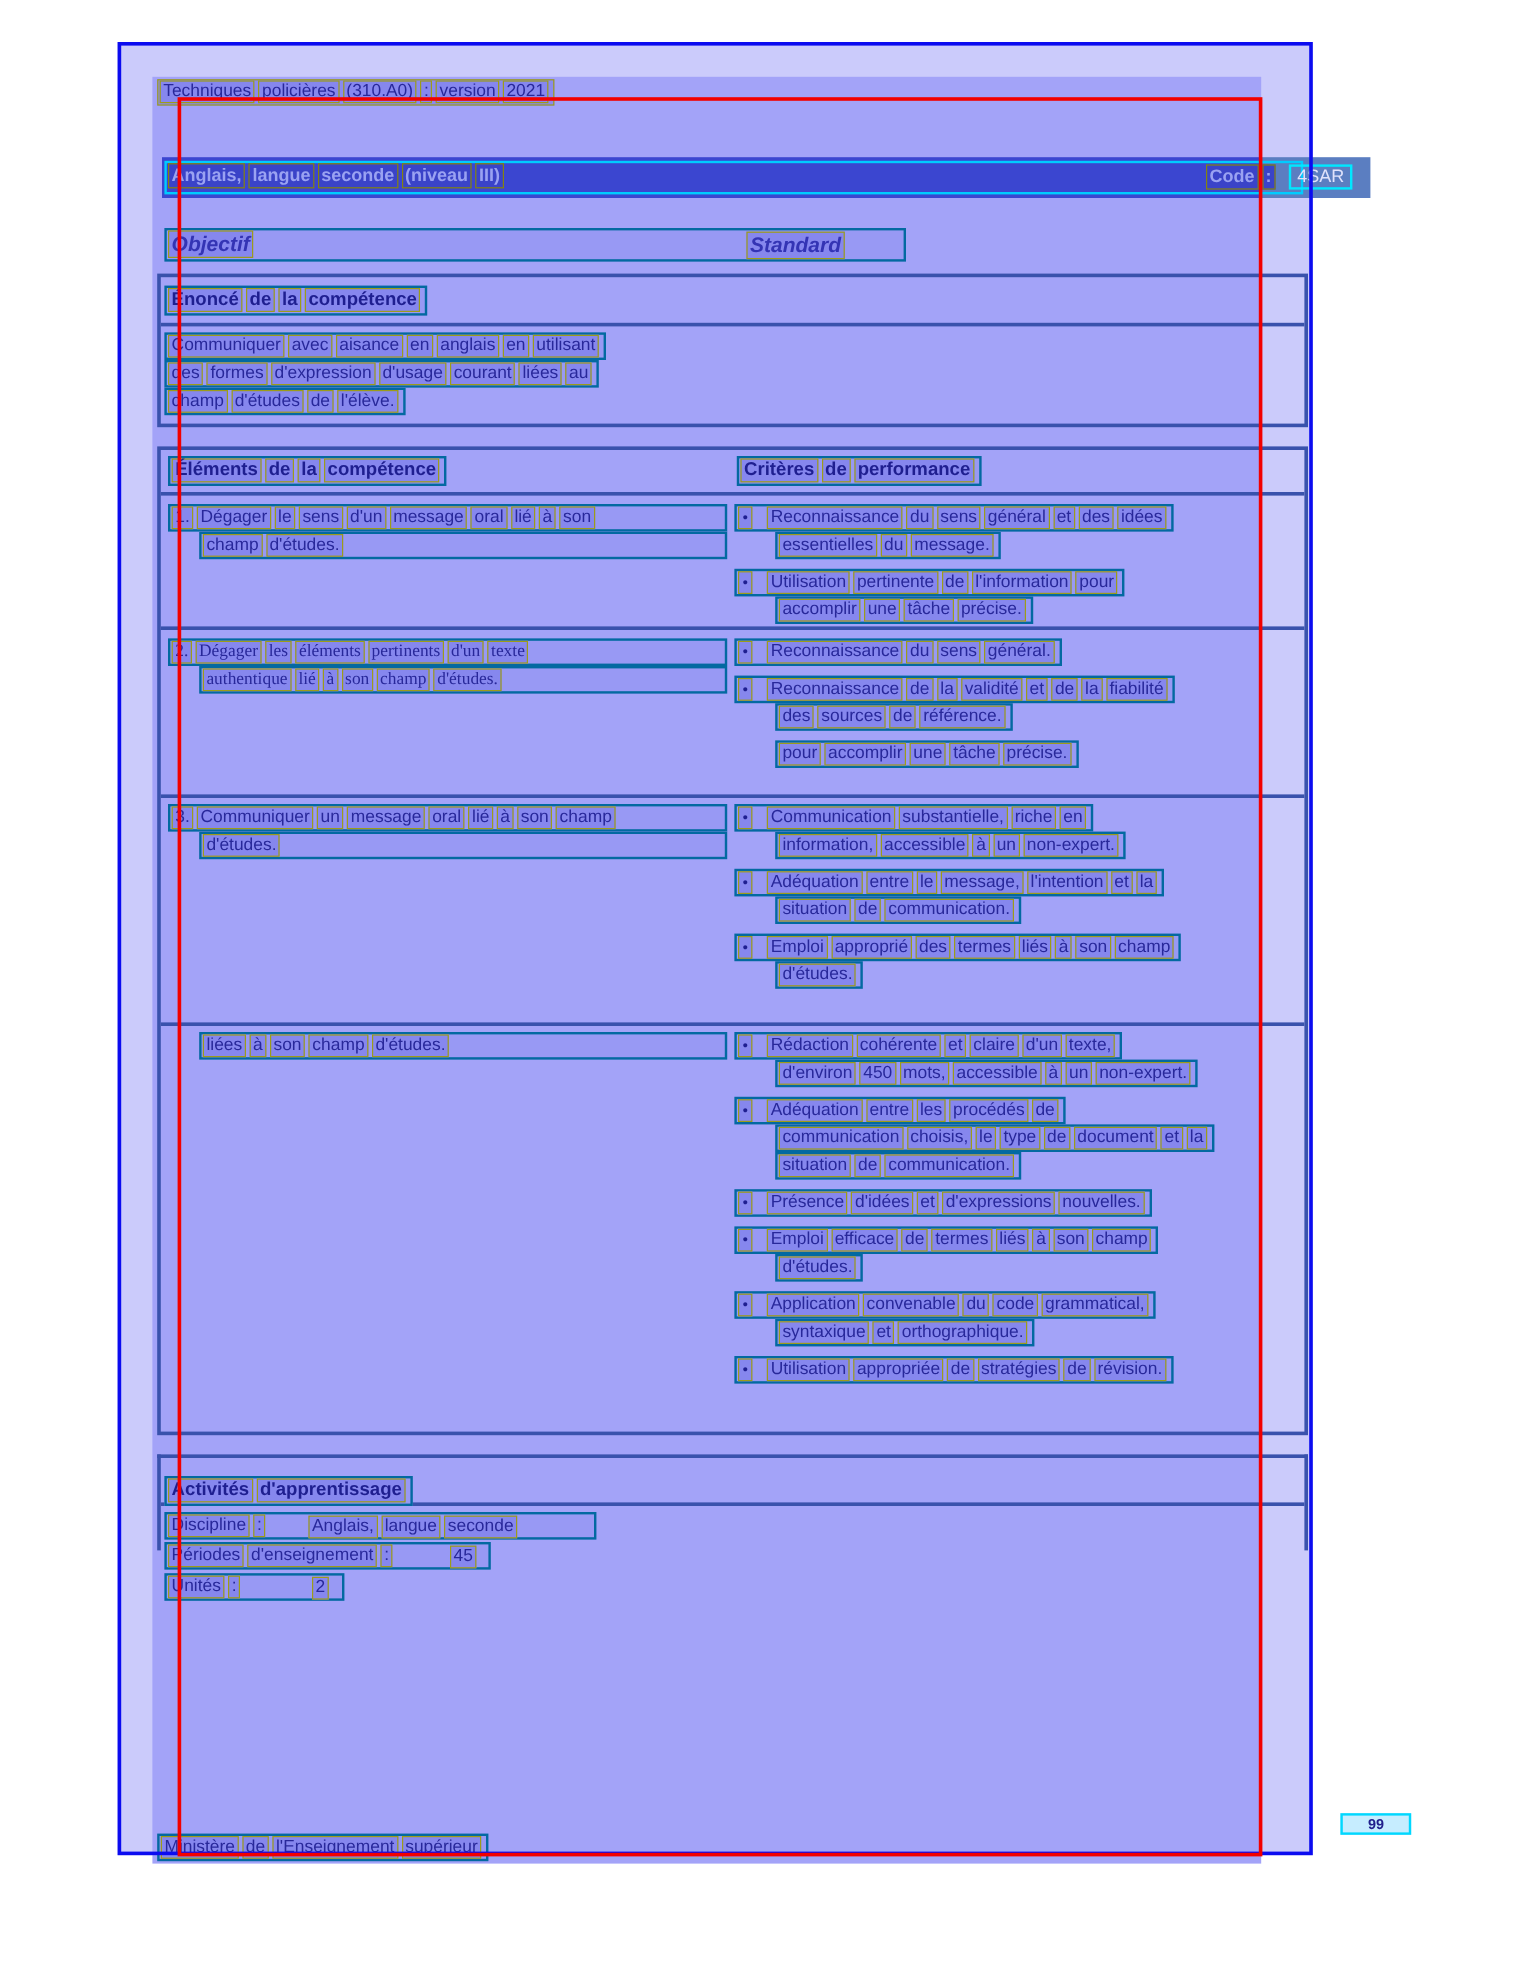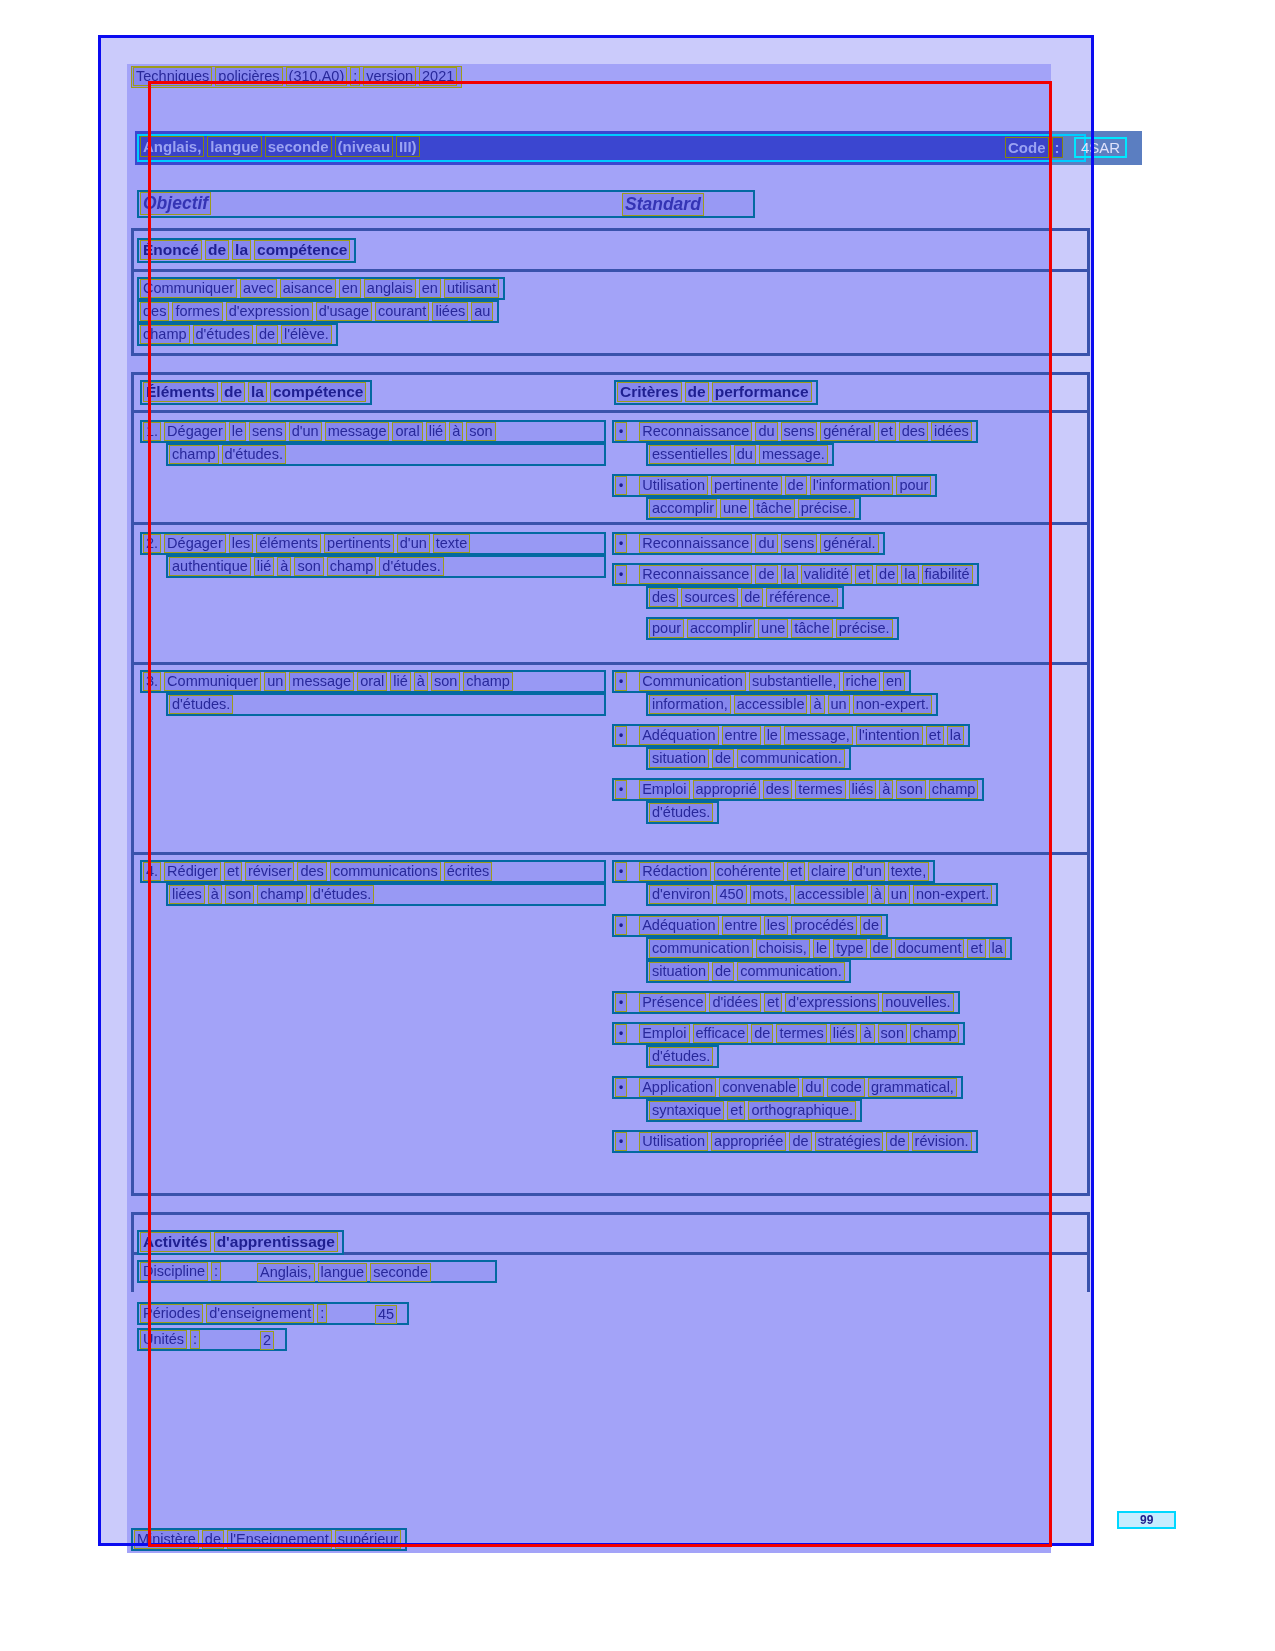--- a/index.html
+++ b/index.html
@@ -120,21 +120,21 @@
       <div class="bullet-item">
         <div class="line"><span class="w bullet">•</span><span class="words"><span class="w">Reconnaissance</span><span class="w">du</span><span class="w">sens</span><span class="w">général</span><span class="w">et</span><span class="w">des</span><span class="w">idées</span></span></div>
         <div class="line cont2"><span class="words"><span class="w">essentielles</span><span class="w">du</span><span class="w">message.</span></span></div>
       </div>
       <div class="bullet-item">
         <div class="line"><span class="w bullet">•</span><span class="words"><span class="w">Utilisation</span><span class="w">pertinente</span><span class="w">de</span><span class="w">l'information</span><span class="w">pour</span></span></div>
         <div class="line cont2"><span class="words"><span class="w">accomplir</span><span class="w">une</span><span class="w">tâche</span><span class="w">précise.</span></span></div>
       </div>
     </div>
 
-    <div class="cell" style="left:140px;top:532px;width:466px;">
+    <div class="cell" style="left:140px;top:532px;width:466px;font-family:Liberation Serif, serif;">
       <div class="line full"><span class="words"><span class="w">2.</span><span class="w">Dégager</span><span class="w">les</span><span class="w">éléments</span><span class="w">pertinents</span><span class="w">d'un</span><span class="w">texte</span></span></div>
       <div class="line cont"><span class="words"><span class="w">authentique</span><span class="w">lié</span><span class="w">à</span><span class="w">son</span><span class="w">champ</span><span class="w">d'études.</span></span></div>
     </div>
     <div class="cell" style="left:612px;top:532px;width:446px;">
       <div class="bullet-item">
         <div class="line"><span class="w bullet">•</span><span class="words"><span class="w">Reconnaissance</span><span class="w">du</span><span class="w">sens</span><span class="w">général.</span></span></div>
       </div>
       <div class="bullet-item">
         <div class="line"><span class="w bullet">•</span><span class="words"><span class="w">Reconnaissance</span><span class="w">de</span><span class="w">la</span><span class="w">validité</span><span class="w">et</span><span class="w">de</span><span class="w">la</span><span class="w">fiabilité</span></span></div>
         <div class="line cont2"><span class="words"><span class="w">des</span><span class="w">sources</span><span class="w">de</span><span class="w">référence.</span></span></div>
@@ -157,21 +157,20 @@
         <div class="line"><span class="w bullet">•</span><span class="words"><span class="w">Adéquation</span><span class="w">entre</span><span class="w">le</span><span class="w">message,</span><span class="w">l'intention</span><span class="w">et</span><span class="w">la</span></span></div>
         <div class="line cont2"><span class="words"><span class="w">situation</span><span class="w">de</span><span class="w">communication.</span></span></div>
       </div>
       <div class="bullet-item">
         <div class="line"><span class="w bullet">•</span><span class="words"><span class="w">Emploi</span><span class="w">approprié</span><span class="w">des</span><span class="w">termes</span><span class="w">liés</span><span class="w">à</span><span class="w">son</span><span class="w">champ</span></span></div>
         <div class="line cont2"><span class="words"><span class="w">d'études.</span></span></div>
       </div>
     </div>
 
     <div class="cell" style="left:140px;top:860px;width:466px;">
-      <div class="line full"><span class="words"><span class="w">4.</span><span class="w">Rédiger</span><span class="w">et</span><span class="w">réviser</span><span class="w">des</span><span class="w">communications</span><span class="w">écrites</span></span></div>
       <div class="line cont"><span class="words"><span class="w">liées</span><span class="w">à</span><span class="w">son</span><span class="w">champ</span><span class="w">d'études.</span></span></div>
     </div>
     <div class="cell" style="left:612px;top:860px;width:446px;">
       <div class="bullet-item">
         <div class="line"><span class="w bullet">•</span><span class="words"><span class="w">Rédaction</span><span class="w">cohérente</span><span class="w">et</span><span class="w">claire</span><span class="w">d'un</span><span class="w">texte,</span></span></div>
         <div class="line cont2"><span class="words"><span class="w">d'environ</span><span class="w">450</span><span class="w">mots,</span><span class="w">accessible</span><span class="w">à</span><span class="w">un</span><span class="w">non-expert.</span></span></div>
       </div>
       <div class="bullet-item">
         <div class="line"><span class="w bullet">•</span><span class="words"><span class="w">Adéquation</span><span class="w">entre</span><span class="w">les</span><span class="w">procédés</span><span class="w">de</span></span></div>
         <div class="line cont2"><span class="words"><span class="w">communication</span><span class="w">choisis,</span><span class="w">le</span><span class="w">type</span><span class="w">de</span><span class="w">document</span><span class="w">et</span><span class="w">la</span></span></div>
@@ -192,21 +191,21 @@
         <div class="line"><span class="w bullet">•</span><span class="words"><span class="w">Utilisation</span><span class="w">appropriée</span><span class="w">de</span><span class="w">stratégies</span><span class="w">de</span><span class="w">révision.</span></span></div>
       </div>
     </div>
 
     <div class="cell bold" style="left:137px;top:1230px;">
       <div class="line hline">
         <span class="words"><span class="w">Activités</span><span class="w">d'apprentissage</span></span>
       </div>
     </div>
     <div class="cell" style="left:137px;top:1260px;">
-      <div class="line" style="width:360px;margin-bottom:19px;">
+      <div class="line" style="width:360px;margin-bottom:2px;">
         <span class="words"><span class="w">Discipline</span><span class="w">:</span></span>
         <span class="words value" style="left:118px;"><span class="w">Anglais,</span><span class="w">langue</span><span class="w">seconde</span></span>
       </div>
       <div class="line" style="width:272px;margin-bottom:3px;">
         <span class="words"><span class="w">Périodes</span><span class="w">d'enseignement</span><span class="w">:</span></span>
         <span class="words value" style="left:236px;"><span class="w">45</span></span>
       </div>
       <div class="line" style="width:150px;">
         <span class="words"><span class="w">Unités</span><span class="w">:</span></span>
         <span class="words value" style="left:121px;"><span class="w">2</span></span>

